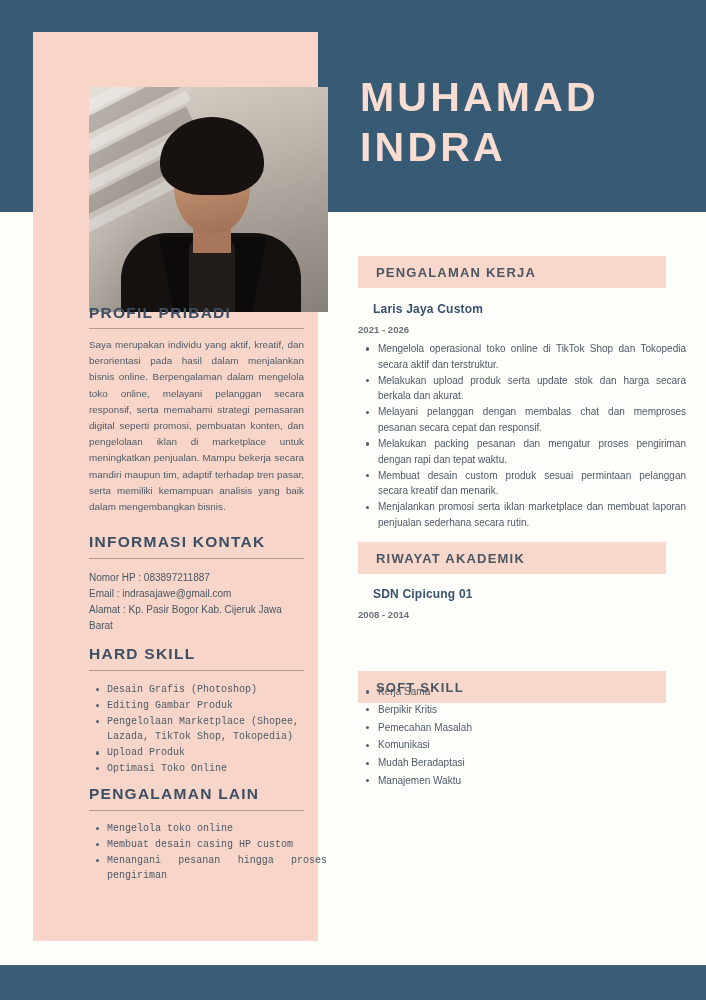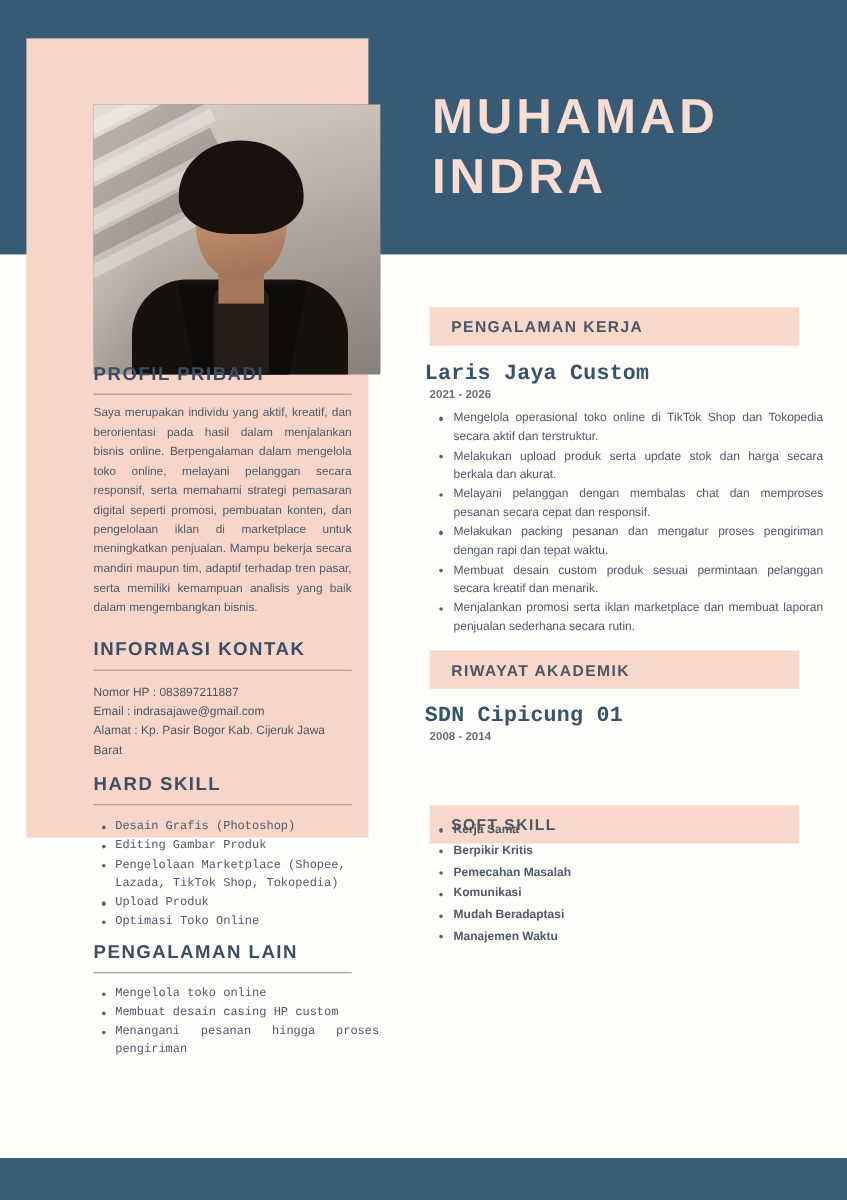--- a/index.html
+++ b/index.html
@@ -50,24 +50,24 @@
     font-weight: bold;
     letter-spacing: 3.2px;
     line-height: 1.22;
     color: #f9ddd2;
     white-space: nowrap;
   }
 
   
   .left-panel {
     position: absolute;
-    left: 22px;
+    left: 33px;
     top: 32px;
     width: 285px;
-    height: 666px;
+    height: 909px;
     background: #f7d6c9;
   }
   .photo-frame {
     position: absolute;
     left: 56px;
     top: 55px;
     width: 239px;
     height: 225px;
     overflow: hidden;
     background: #8c8681;
@@ -213,27 +213,26 @@
     position: absolute;
     left: 18px;
     top: 9px;
     font-size: 13px;
     font-weight: bold;
     letter-spacing: 1.2px;
     color: #4b5563;
   }
   .entry-title {
     position: absolute;
-    left: 354px;
+    left: 373px;
     width: 310px;
-    font-size: 18px;
+    font-size: 12px;
     font-weight: bold;
     letter-spacing: 0.2px;
     color: #37536c;
-    font-family: Liberation Mono, monospace;
   }
   .entry-date {
     position: absolute;
     left: 358px;
     width: 310px;
     font-size: 9.6px;
     color: #6a7078;
     font-weight: bold;
   }
   ul.right-list {
@@ -255,21 +254,21 @@
     content: "";
     position: absolute;
     left: -12px;
     top: 6.4px;
     width: 3.2px;
     height: 3.2px;
     border-radius: 50%;
     background: #55606b;
   }
   ul.right-list li.justify { text-align: justify; }
-  ul.soft li { margin-bottom: 2.2px; font-weight: bold; }
+  ul.soft li { margin-bottom: 2.2px; }
 </style>
 </head>
 <body>
 
 <div class="page">
 
   <div class="header-band"></div>
   <div class="footer-band"></div>
 
   <div class="name-block">

